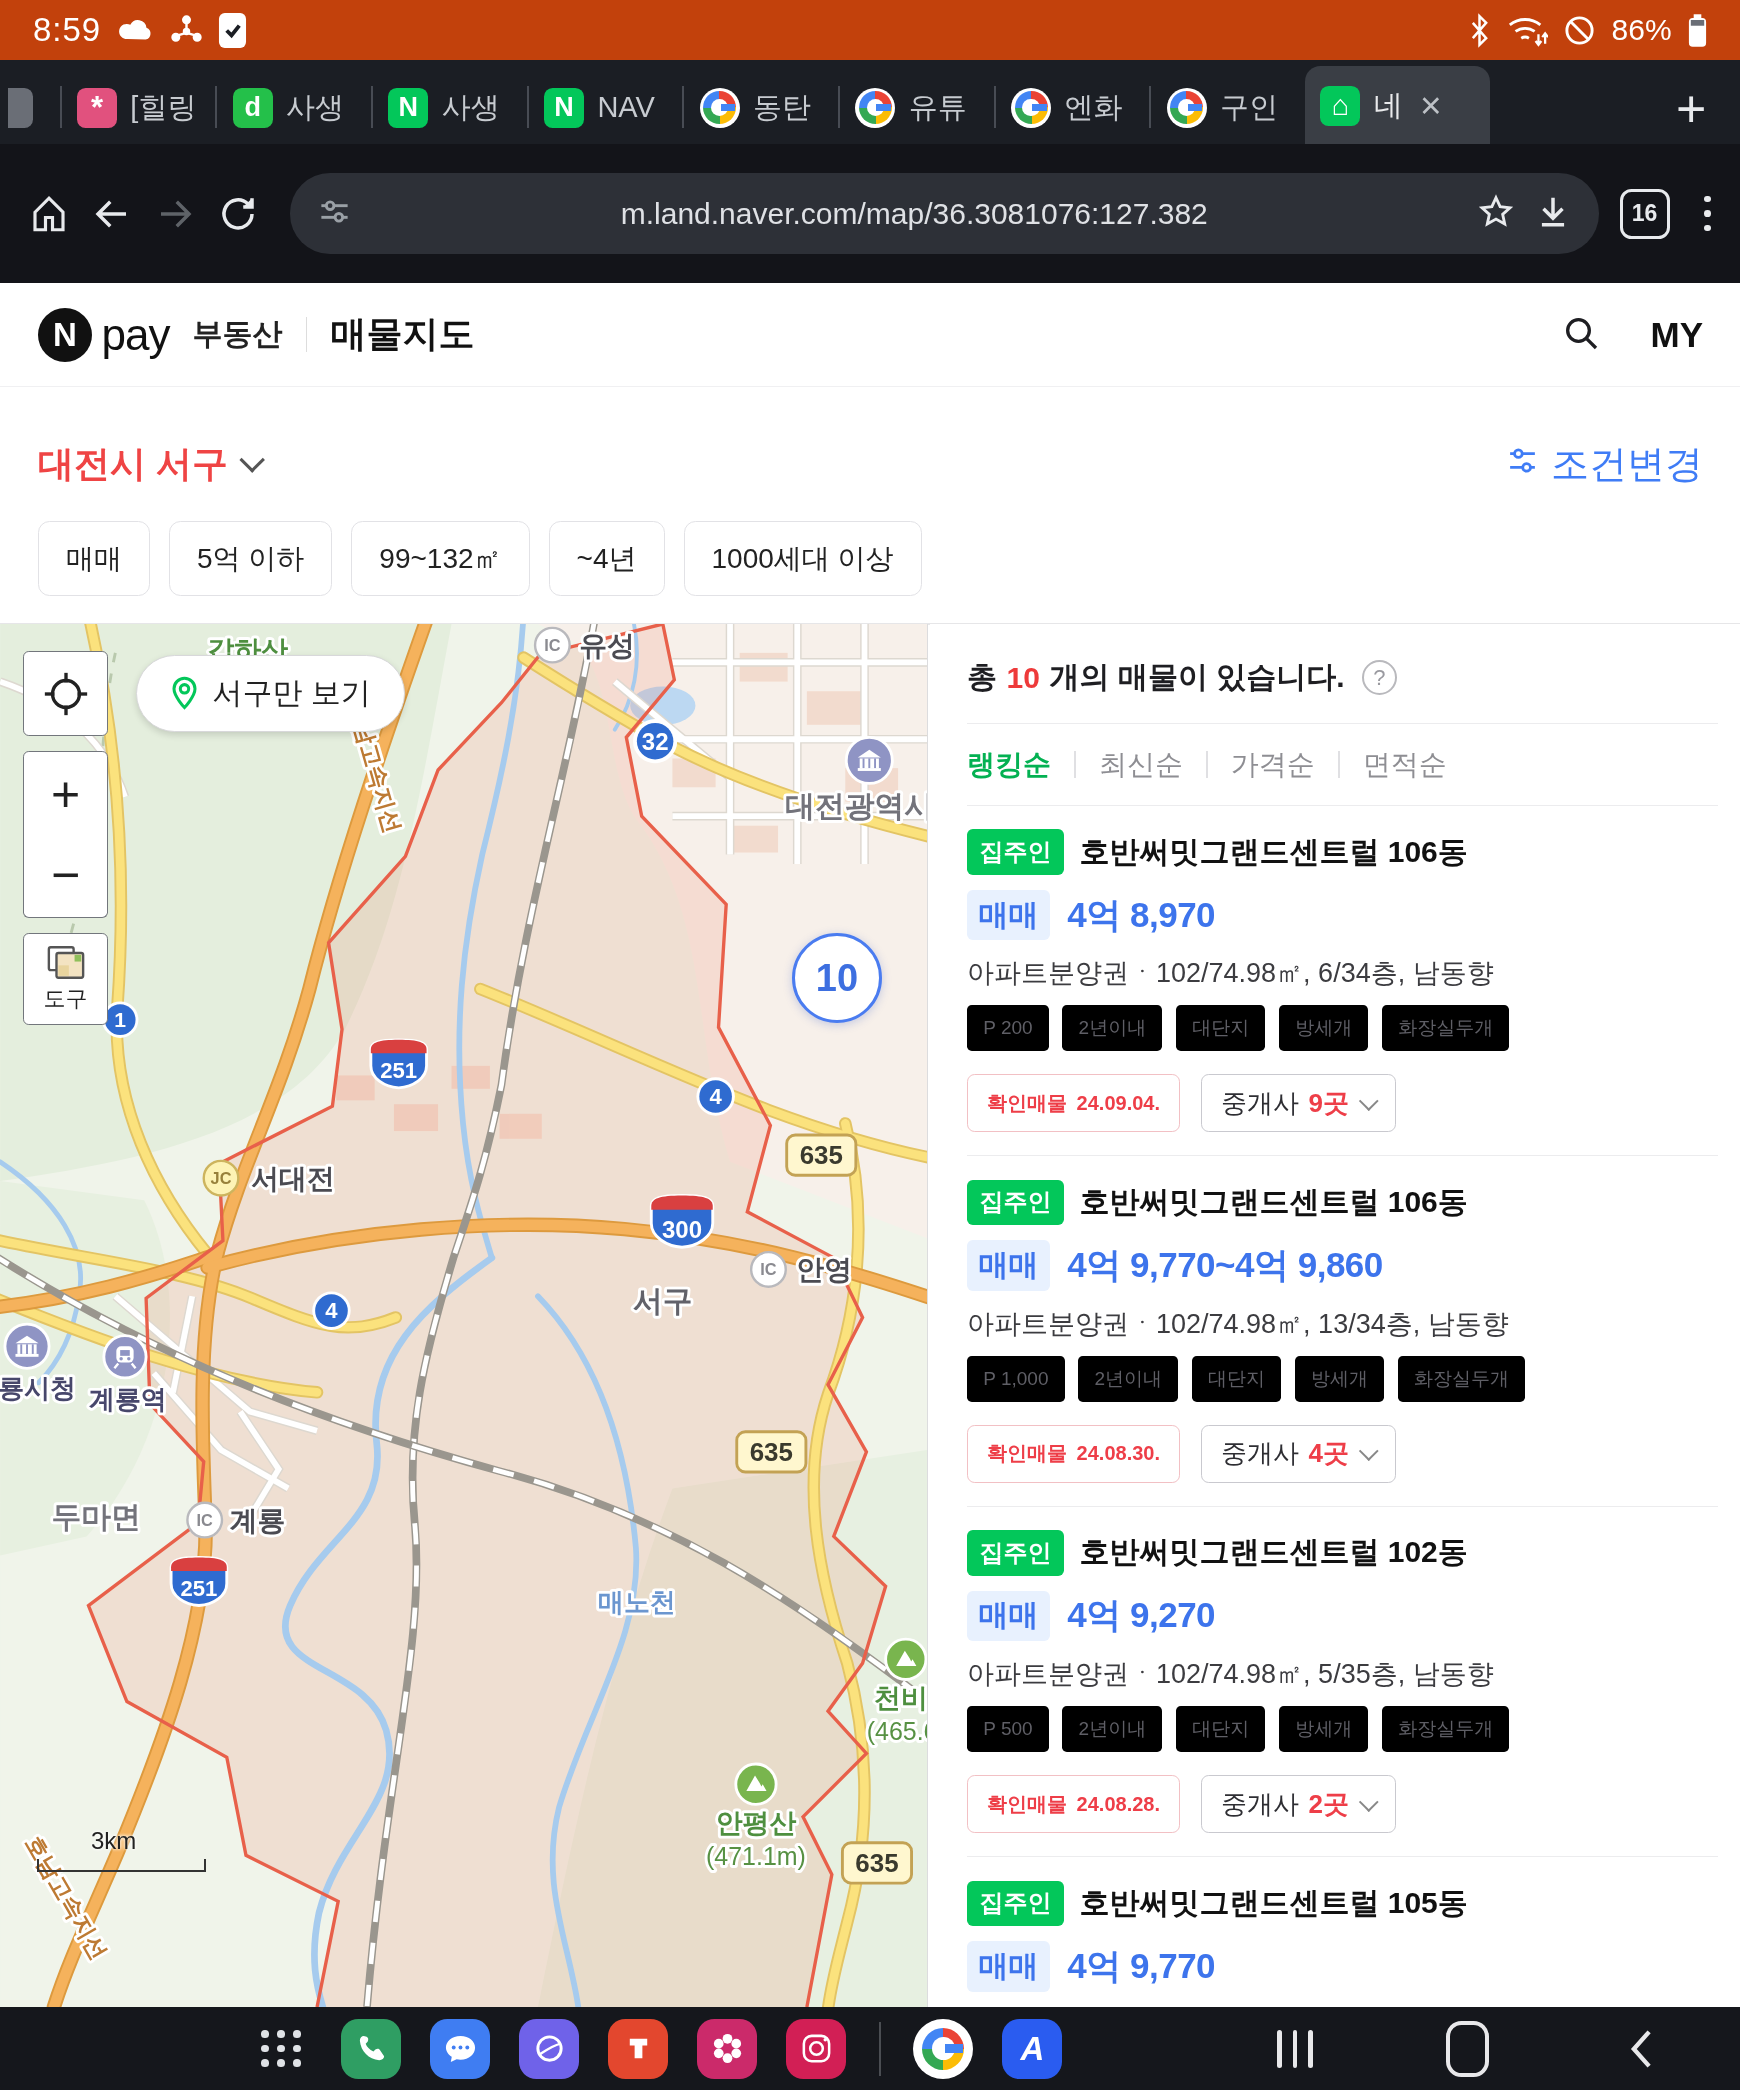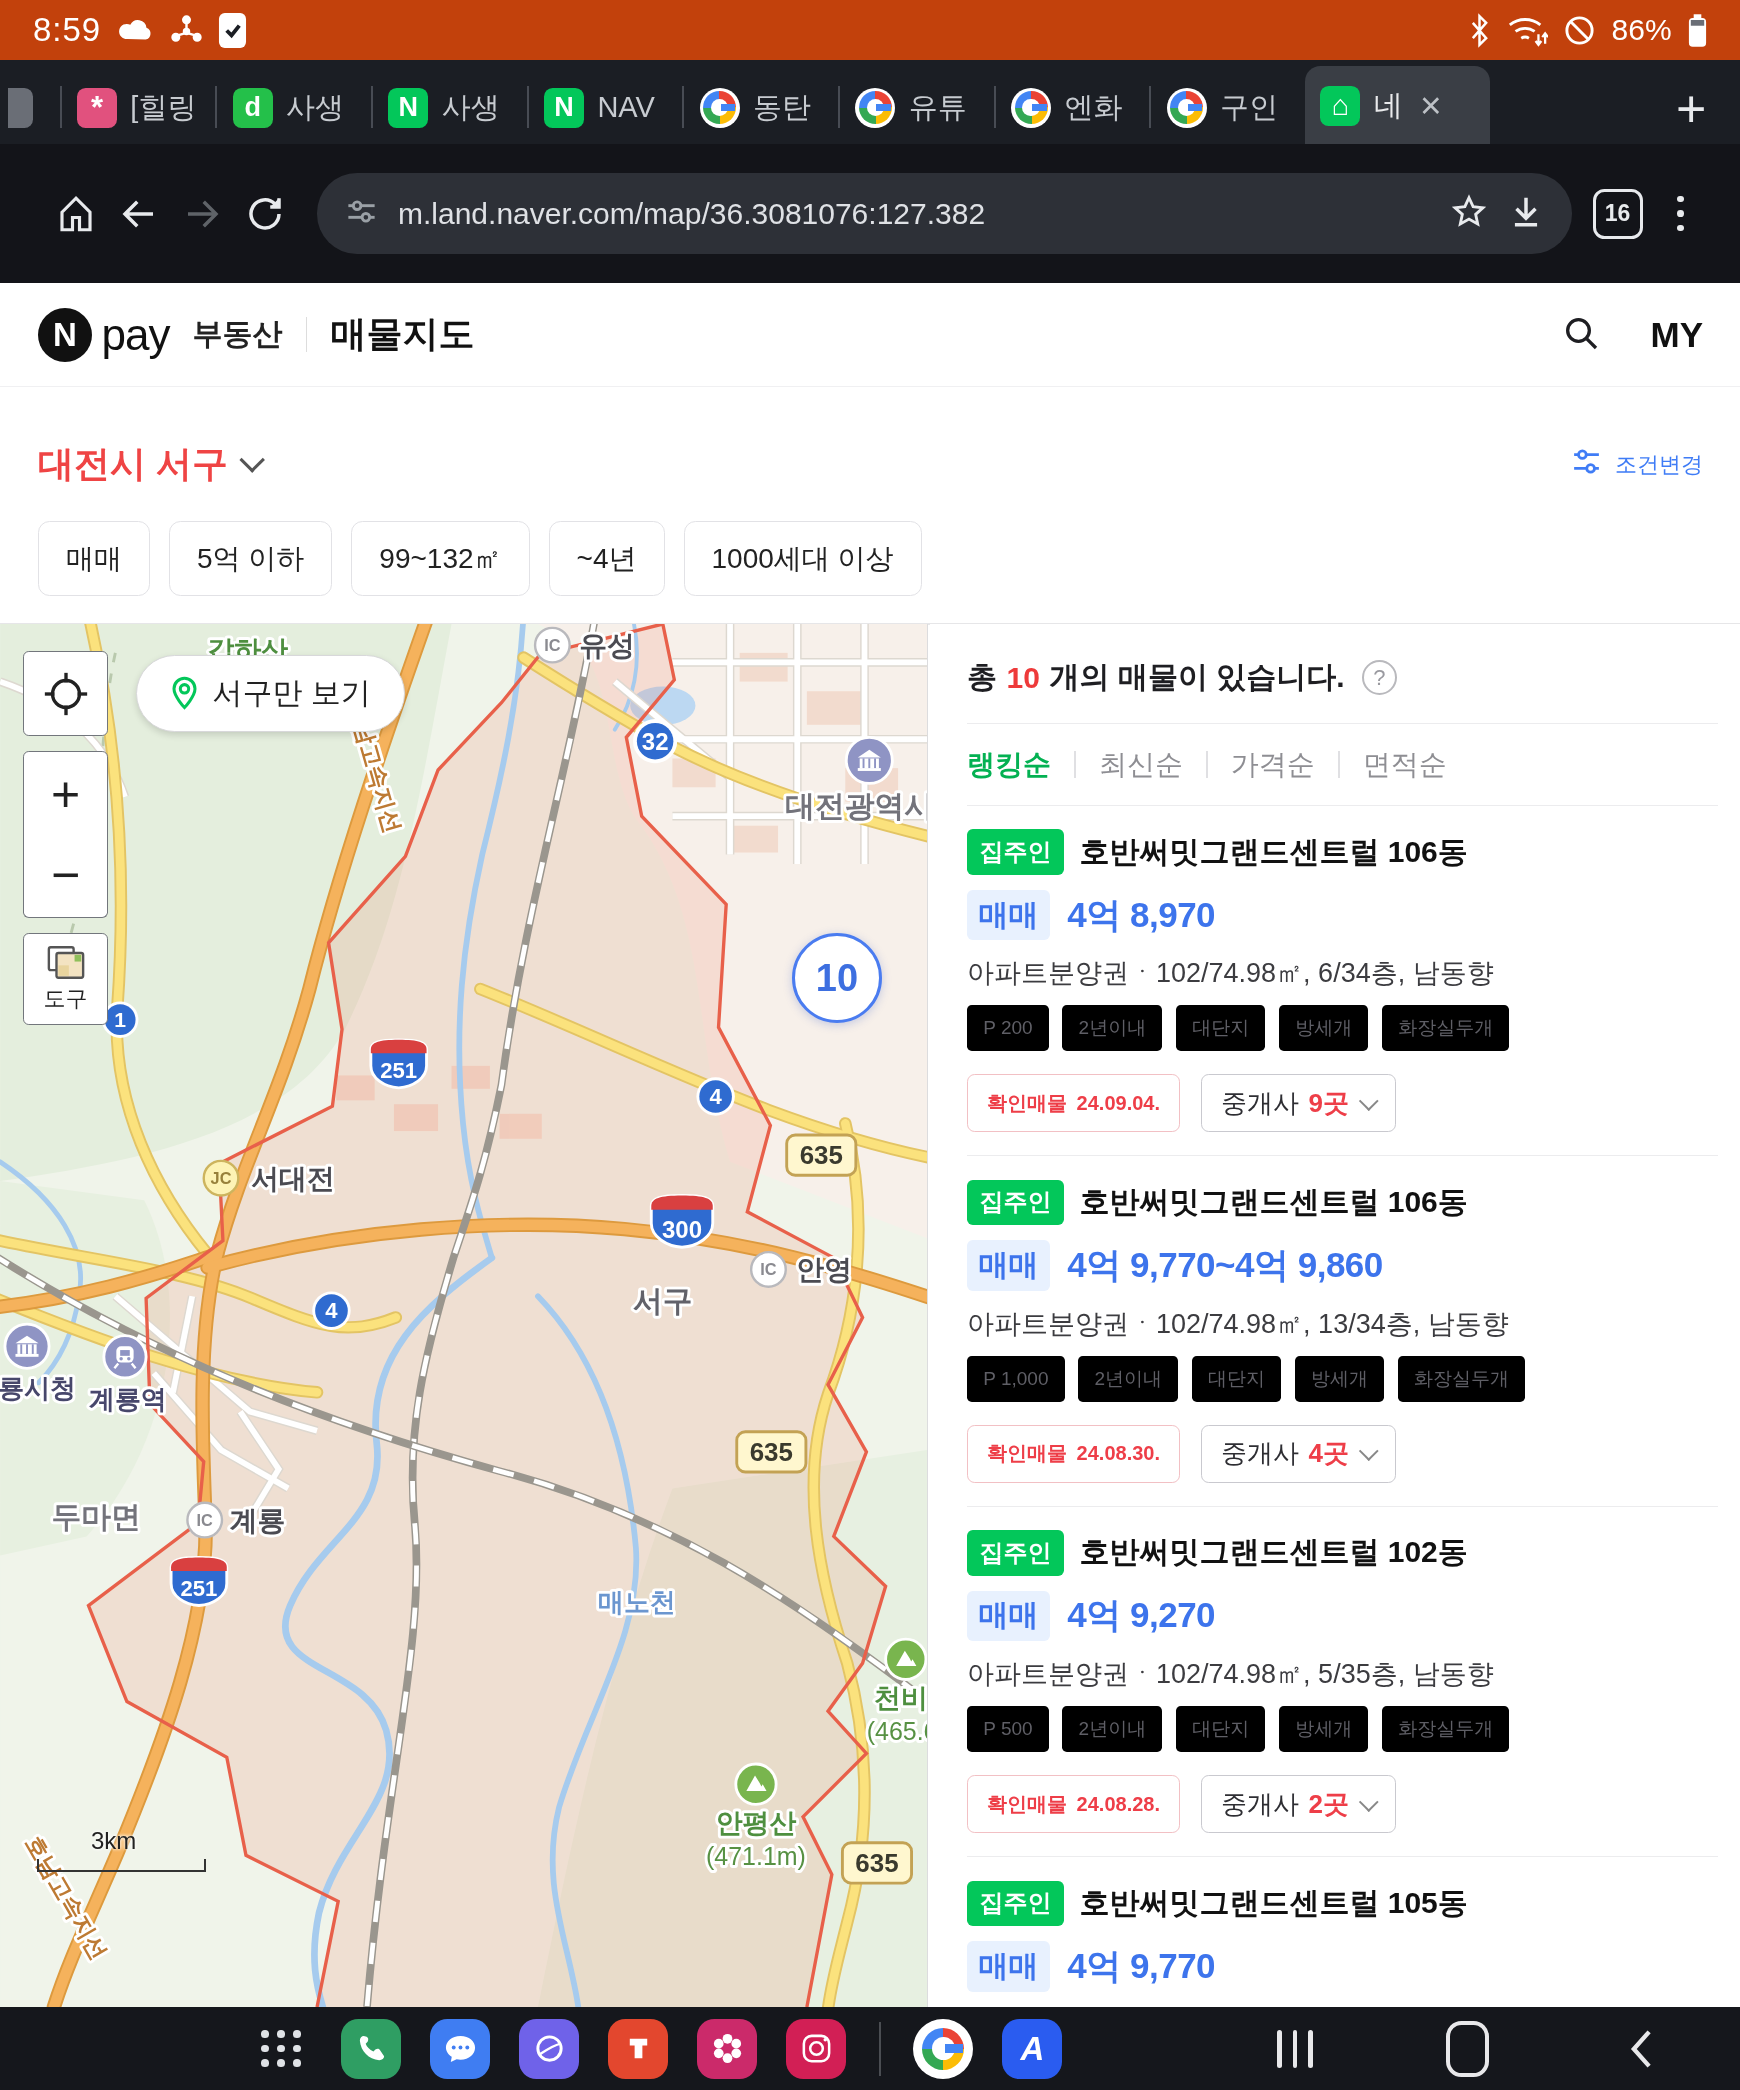--- a/index.html
+++ b/index.html
@@ -33,21 +33,21 @@
   .gmark{position:relative;width:33px;height:33px;border-radius:50%;
     background:conic-gradient(#ea4335 0 25%,#fbbc05 25% 50%,#34a853 50% 75%,#4285f4 75% 100%);}
   .gmark::after{content:"";position:absolute;inset:7.7px;background:#fff;border-radius:50%;}
   .gmark::before{content:"";position:absolute;right:1px;top:12.5px;width:14.4px;height:7.7px;background:#4285f4;z-index:2;}
   .tab-sliver{width:52px;height:75px;display:flex;align-items:center;flex:0 0 auto;}
   .sliver-fav{width:25px;height:40px;border-radius:0 8.6px 8.6px 0;background:#6a6e76;}
   .new-tab{margin-left:auto;color:#e8eaed;font-size:52px;font-weight:300;padding:0 27px 9.6px 0;line-height:1;}
 
   
   .toolbar{position:absolute;top:144px;left:0;right:0;height:139px;background:#131419;
-    display:flex;align-items:center;padding:0 44px;box-sizing:border-box;}
+    display:flex;align-items:center;padding:0 17px;box-sizing:border-box;text-align:center;}
   .tb-btn{width:63px;height:63px;display:flex;align-items:center;justify-content:center;flex:0 0 auto;}
   .omnibox{flex:1;height:81px;background:#2d3037;border-radius:40px;display:flex;align-items:center;
     padding:0 27px;margin:0 21px;gap:19px;min-width:0;}
   .omni-url{color:#dfe1e5;font-size:30px;white-space:nowrap;overflow:hidden;flex:1;min-width:0;}
   .tab-counter{width:44px;height:44px;border:3.4px solid #e8eaed;border-radius:11.5px;display:flex;
     align-items:center;justify-content:center;color:#e8eaed;font-size:23px;font-weight:bold;flex:0 0 auto;}
   .kebab{display:flex;flex-direction:column;gap:7.7px;padding:0 13.4px;margin-left:21px;}
   .kebab i{width:6.7px;height:6.7px;border-radius:50%;background:#e8eaed;}
 
   
@@ -62,21 +62,21 @@
   .hdr-page{font-size:36px;font-weight:bold;color:#111;}
   .hdr-right{margin-left:auto;display:flex;align-items:center;gap:50px;}
   .my-label{font-size:35px;font-weight:bold;color:#111;}
 
   
   .region-row{position:absolute;top:430px;left:38px;right:38px;height:69px;display:flex;
     align-items:center;justify-content:space-between;}
   .region-sel{display:flex;align-items:center;gap:15.4px;font-size:36px;font-weight:bold;color:#ef4444;}
   .chev-down{width:15.4px;height:15.4px;border-right:3.4px solid #555;border-bottom:3.4px solid #555;
     transform:rotate(45deg);margin-top:-7.7px;}
-  .cond-btn{display:flex;align-items:center;gap:11.5px;color:#3f7cf6;font-size:22px;font-weight:500;}
+  .cond-btn{display:flex;align-items:center;gap:11.5px;color:#3f7cf6;font-size:38px;font-weight:500;}
   .chips-row{position:absolute;top:521px;left:38px;display:flex;gap:19px;}
   .chip{height:73px;padding:0 27px;border:1.9px solid #e2e2e6;border-radius:11.5px;display:flex;
     align-items:center;font-size:28px;color:#222;background:#fff;white-space:nowrap;}
   .content-top-divider{position:absolute;top:623px;left:0;right:0;height:1.9px;background:#e6e6e8;}
 
   
   .map{position:absolute;top:624px;left:0;width:928px;height:1383px;overflow:hidden;
     border-right:1.9px solid #dcdcde;background:#eef2e9;box-sizing:border-box;}
   .map svg.basemap{position:absolute;inset:0;}
   .halo{paint-order:stroke;stroke:#ffffff;stroke-width:6px;stroke-linejoin:round;}

